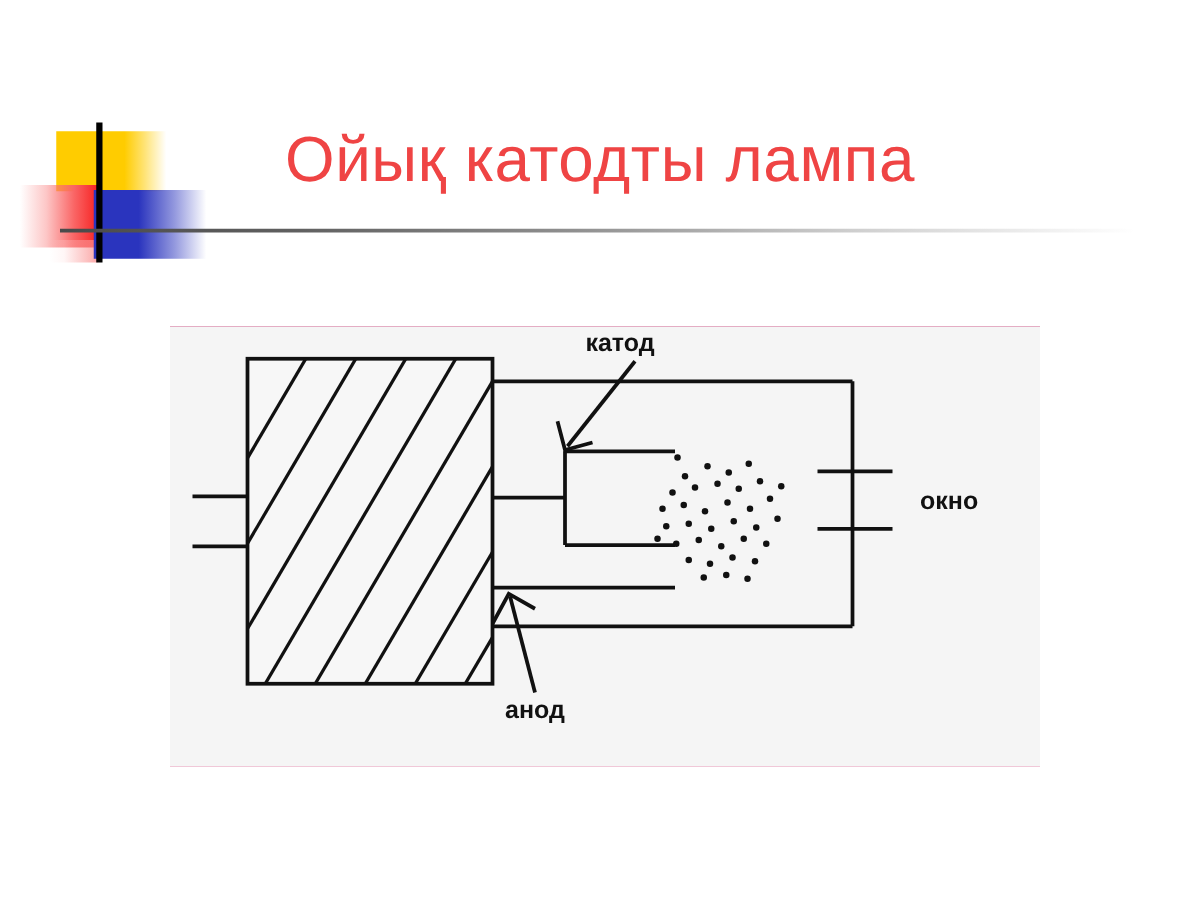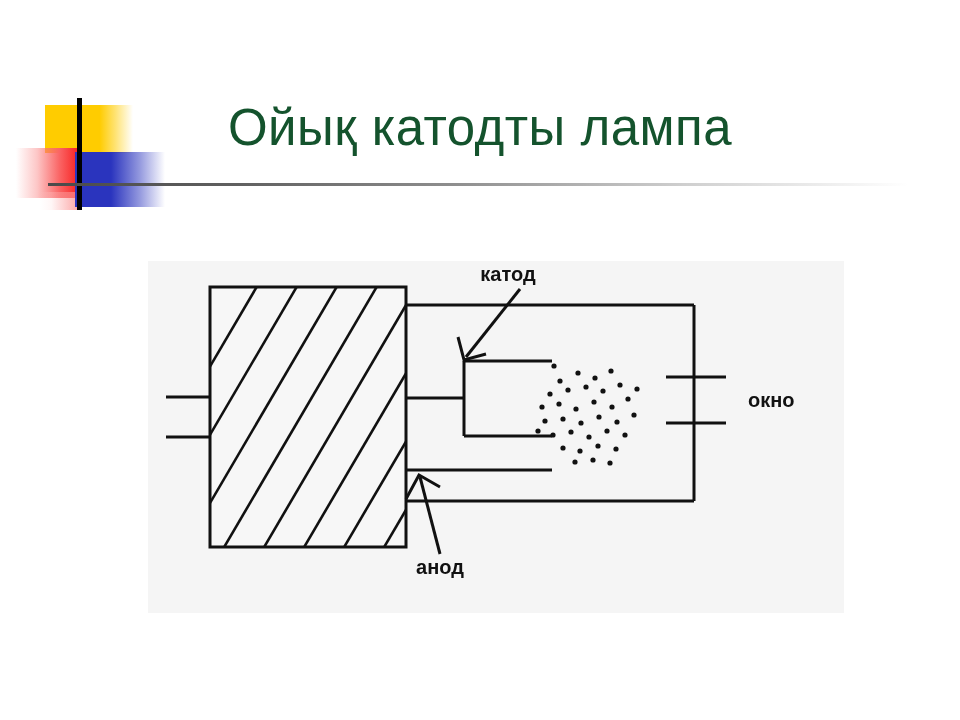--- a/index.html
+++ b/index.html
@@ -66,40 +66,40 @@
   }
 
   
   #slide-title {
     position: absolute;
     left: 0;
     top: 98px;
     width: 960px;
     text-align: center;
     font-size: 51px;
-    color: #14532d;
+    color: #ef4444;
     letter-spacing: 0.5px;
     white-space: nowrap;
     font-weight: normal;
   }
 
   
   #title-rule {
     position: absolute;
     left: 48px;
     top: 183px;
     width: 860px;
     height: 3px;
     background: linear-gradient(to right, #4a4a4a 0%, #606060 22%, #909090 48%, #cfcfcf 74%, #ffffff 100%);
   }
 
   
   #diagram-panel {
     position: absolute;
-    left: 148px;
+    left: 136px;
     top: 261px;
     width: 696px;
     height: 352px;
     background: #be185d;
   }
   #diagram-svg {
     display: block;
     width: 696px;
     height: 352px;
   }

